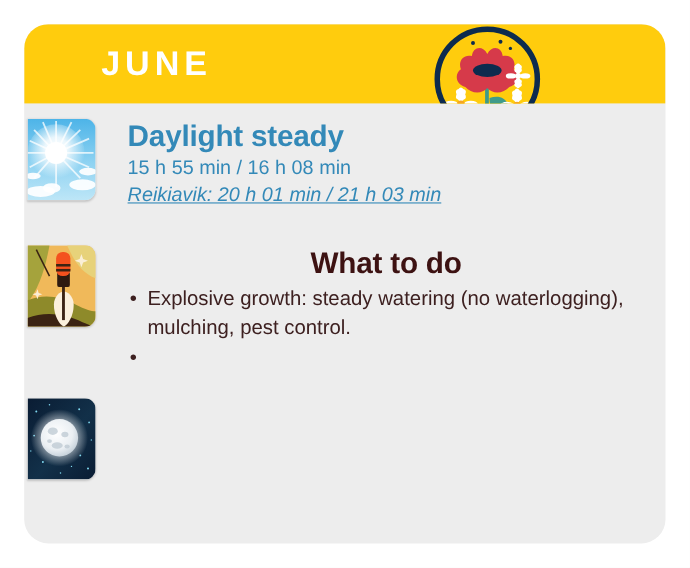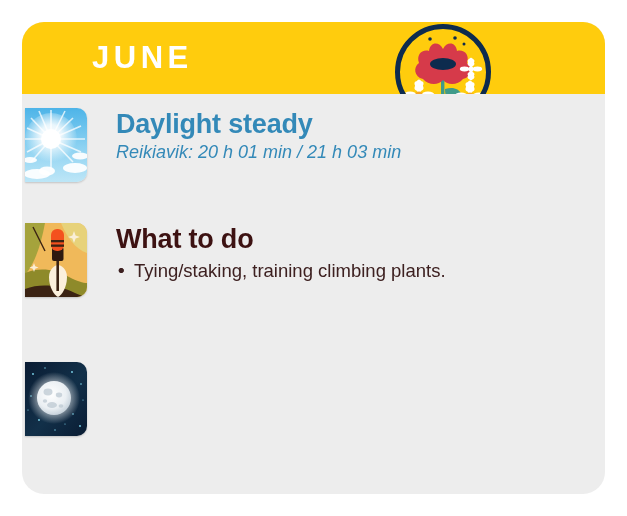--- a/index.html
+++ b/index.html
@@ -114,30 +114,31 @@
   }
 
   h2.sec-title {
     margin: 0;
     font-size: 27px;
     font-weight: bold;
     line-height: 32px;
     letter-spacing: -0.2px;
   }
   .title-daylight { color: #3389b8; }
-  .title-todo     { color: #3d1212; }
+  .title-todo     { color: #3d1212; text-align: center; }
   .title-lunar    { color: #1a4f6e; }
 
   .sec-line {
     font-size: 18px;
     line-height: 25px;
     color: #3389b8;
   }
   .sec-line.italic {
     font-style: italic;
+    text-decoration: underline;
   }
 
   ul.todo-list {
     margin: 2px 0 0 0;
     padding: 0;
     list-style: none;
   }
   ul.todo-list li {
     position: relative;
     padding-left: 18px;
@@ -283,20 +284,21 @@
             <ellipse cx="22" cy="63" rx="8" ry="4.5"></ellipse>
             <ellipse cx="50" cy="60" rx="12" ry="5"></ellipse>
             <ellipse cx="55" cy="48" rx="8" ry="3.5"></ellipse>
             <ellipse cx="5" cy="52" rx="7" ry="3"></ellipse>
           </g>
         </svg>
       </div>
 
       <div class="sec-body">
         <h2 class="sec-title title-daylight">Daylight steady</h2>
+        <div class="sec-line">15 h 55 min / 16 h 08 min</div>
         <div class="sec-line italic">Reikiavik: 20 h 01 min / 21 h 03 min</div>
       </div>
     </div>
 
     <div class="section sec-todo">
 
       <div class="icon-tile">
         <svg width="62" height="74" viewBox="0 0 62 74" xmlns="http://www.w3.org/2000/svg">
           <rect x="0" y="0" width="62" height="74" fill="#f0b95a"></rect>
           <path d="M0 0 H20 C16 22, 10 40, 0 52 Z" fill="#a5a33c"></path>
@@ -315,24 +317,24 @@
             <path d="M9 40 l1.2 3.3 3.3 1.2 -3.3 1.2 -1.2 3.3 -1.2 -3.3 -3.3 -1.2 3.3 -1.2 Z"></path>
           </g>
         </svg>
       </div>
 
       <div class="sec-body">
         <h2 class="sec-title title-todo">What to do</h2>
         <ul class="todo-list">
           <li>
             <span class="bullet">•</span>
+            <span>Explosive growth: steady watering (no waterlogging), mulching, pest control.</span>
           </li>
           <li>
             <span class="bullet">•</span>
-            <span>Tying/staking, training climbing plants.</span>
           </li>
         </ul>
       </div>
     </div>
 
     <div class="section sec-lunar">
 
       <div class="icon-tile">
         <svg width="62" height="74" viewBox="0 0 62 74" xmlns="http://www.w3.org/2000/svg">
           <defs>

